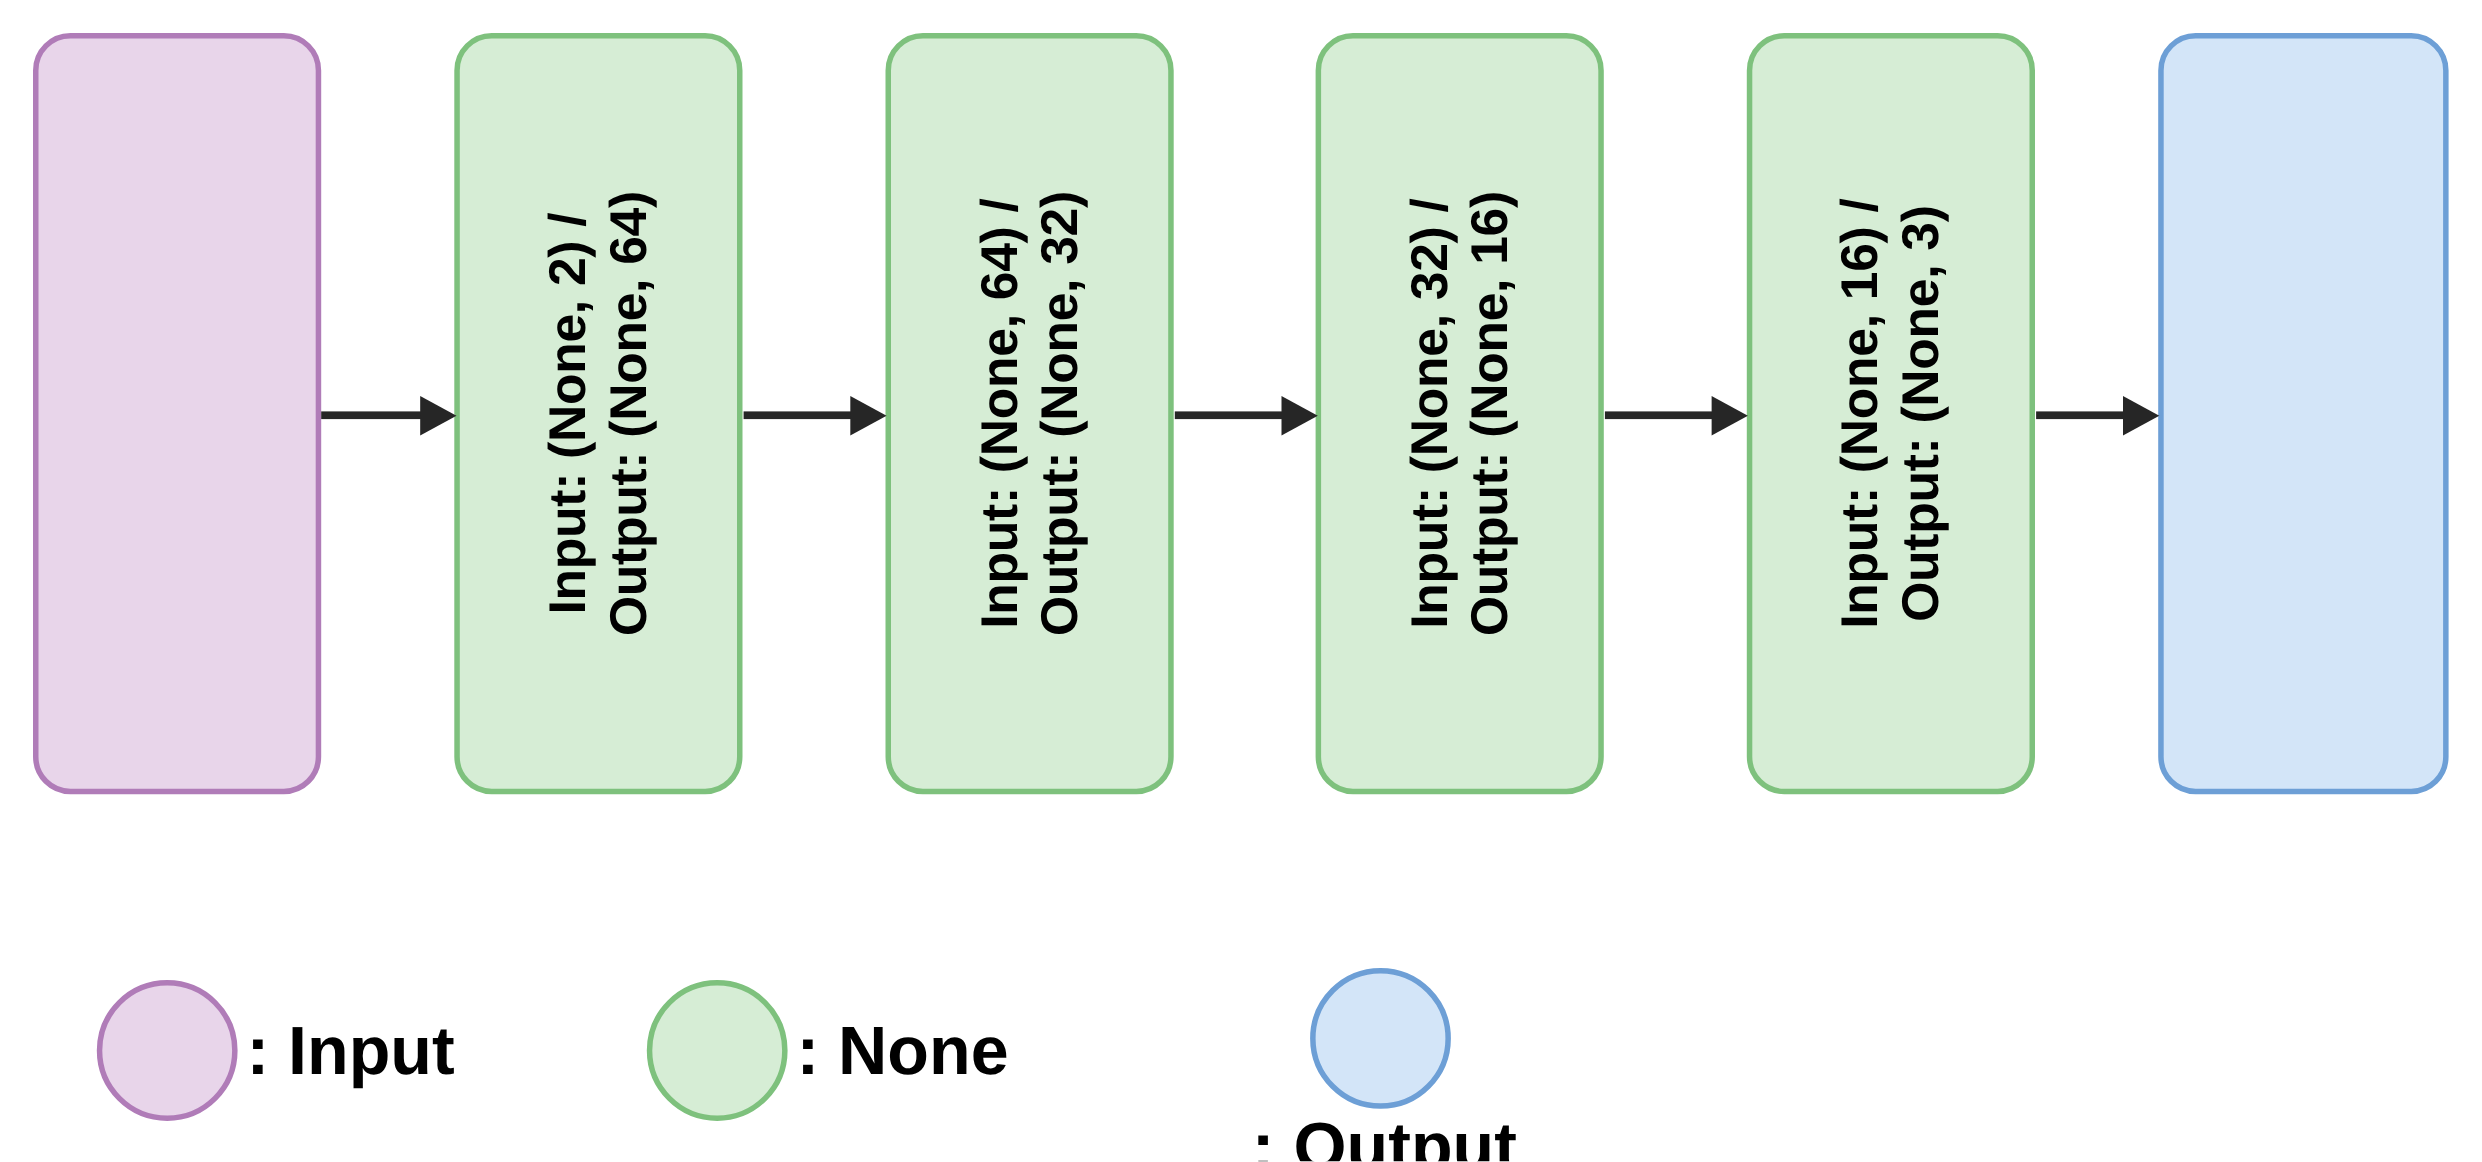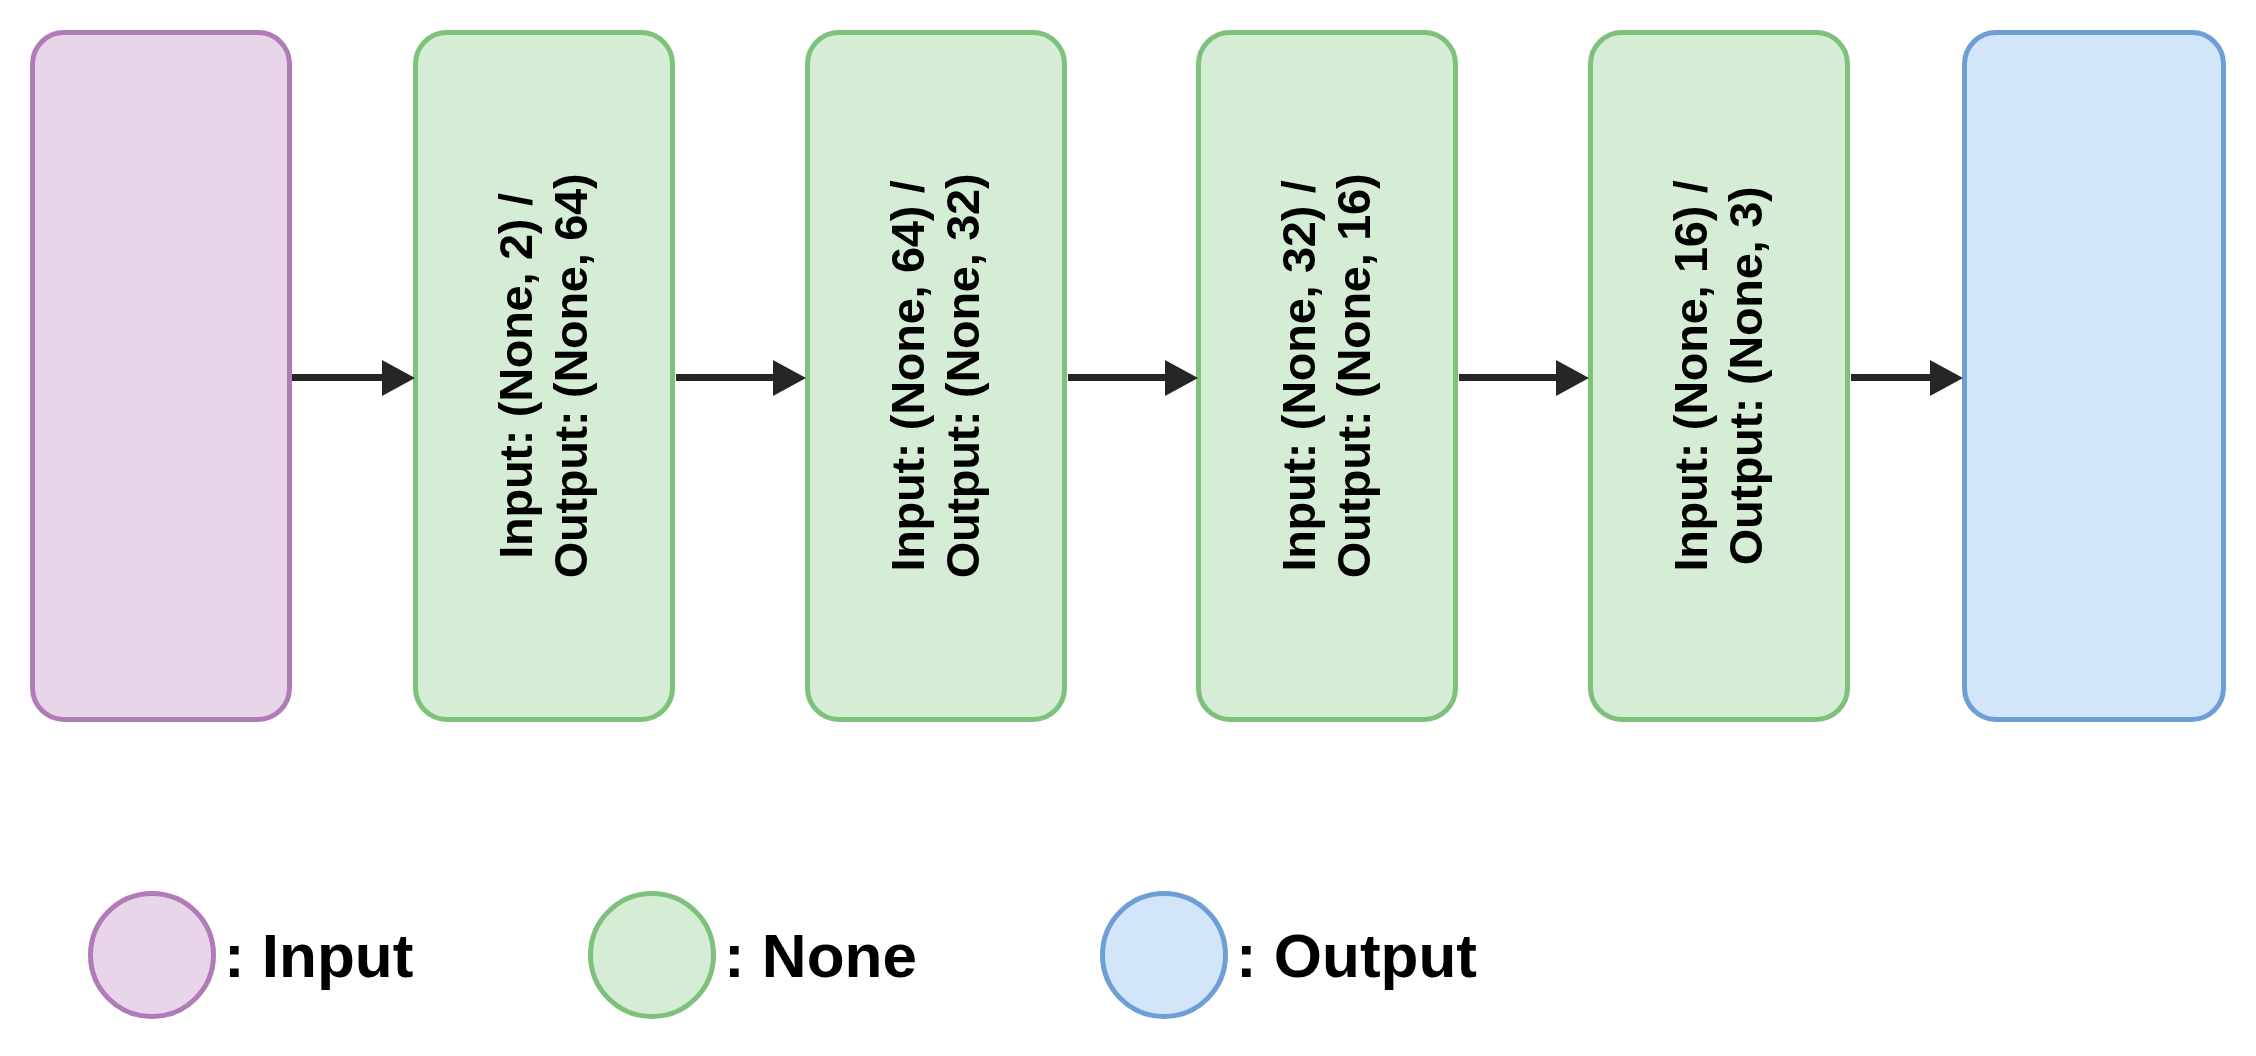--- a/index.html
+++ b/index.html
@@ -186,19 +186,19 @@
 
   <div id="legend">
     <div class="legend-item" style="left: 88px;">
       <div class="legend-dot input-dot" style="background: rgb(232, 213, 234); border-color: rgb(176, 124, 184);"></div>
       <div class="legend-label">: Input</div>
     </div>
     <div class="legend-item" style="left: 588px;">
       <div class="legend-dot dense-dot" style="background: rgb(214, 237, 213); border-color: rgb(126, 193, 125);"></div>
       <div class="legend-label">: None</div>
     </div>
-    <div class="legend-item" style="left: 1100px;">
+    <div class="legend-item" style="left: 1130px; flex-direction: column;">
       <div class="legend-dot output-dot" style="background: rgb(211, 229, 248); border-color: rgb(109, 159, 214);"></div>
       <div class="legend-label">: Output</div>
     </div>
   </div>
 
 </div>
 
 </body></html>

